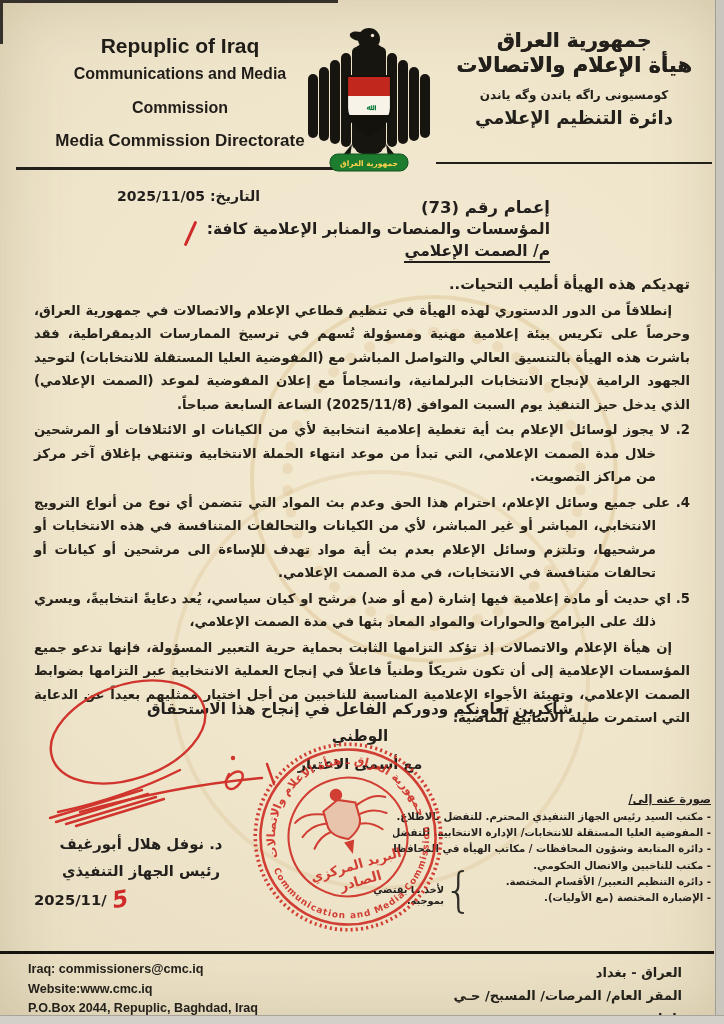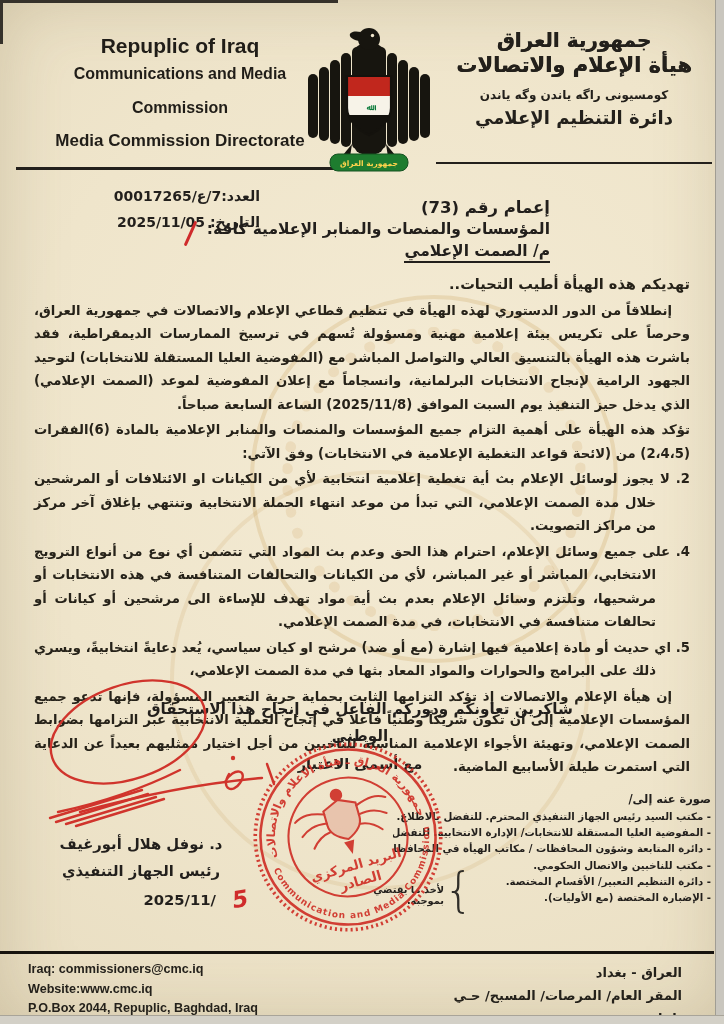--- a/index.html
+++ b/index.html
@@ -51,27 +51,27 @@
   .greet{font-size:14.6px;margin-bottom:3px !important;text-align:right !important;}
   .ind{text-indent:18px;}
   .item{padding-right:34px;text-indent:-34px;}
   
   .closing{left:140px;top:696px;width:440px;text-align:center;direction:rtl;font-weight:bold;line-height:27px;}
   .c1{font-size:15.2px;}
   .c2{font-size:14.6px;}
   
   .sig-art{left:20px;top:668px;width:300px;height:168px;z-index:5;}
   .sig-block{left:34px;top:830px;width:214px;text-align:center;direction:rtl;font-weight:bold;font-size:14.8px;line-height:27px;z-index:5;}
-  .sig-date{direction:ltr;display:flex;justify-content:flex-end;align-items:baseline;gap:16px;}
+  .sig-date{direction:ltr;display:flex;justify-content:flex-start;align-items:baseline;gap:5px;}
   .sig-date .five{color:#cf2b2b;font-size:23px;font-weight:bold;font-style:italic;transform:rotate(-10deg) translateY(2px);display:inline-block;}
   
   .stamp{left:249px;top:738px;width:198px;height:198px;transform:rotate(-16deg);z-index:4;opacity:.92;}
   
   .cc{left:393px;top:792px;width:318px;direction:rtl;text-align:right;z-index:2;}
-  .cc-h{font-size:11.4px;font-weight:bold;margin-bottom:3px;}
+  .cc-h{font-size:11.4px;font-weight:bold;text-decoration:underline;margin-bottom:3px;}
   .cc-item{font-size:10.2px;font-weight:bold;line-height:16.2px;white-space:nowrap;overflow:hidden;}
   .brace{left:444px;top:863px;font-size:46px;font-weight:300;color:#2f2d28;z-index:2;font-family:"DejaVu Sans",sans-serif;transform:scaleY(1.05);}
   .brace-note{left:348px;top:884px;width:96px;direction:rtl;text-align:right;font-size:9.8px;font-weight:bold;z-index:2;}
   
   .foot-rule{left:0;top:951px;width:714px;border-top:3px solid #16130e;}
   .foot-en{left:28px;top:960px;font-family:"Liberation Sans","DejaVu Sans",sans-serif;font-weight:bold;font-size:12.6px;line-height:19.5px;color:#24211b;}
   .foot-ar{left:430px;top:961px;width:252px;direction:rtl;text-align:right;font-weight:bold;font-size:13px;line-height:23px;color:#24211b;}
 </style>
 </head>
 <body>
@@ -126,35 +126,33 @@
 
   <div class="abs header-ar">
     <div class="har1">جمهورية العراق</div>
     <div class="har2">هيأة الإعلام والاتصالات</div>
     <div class="har3">كومسيونی راگه یاندن وگه یاندن</div>
     <div class="har4">دائرة التنظيم الإعلامي</div>
   </div>
   <div class="abs rule-right"></div>
 
   <div class="abs meta">
-    <div>العدد:7/ع/00017265</div>
     <div>التاريخ: 2025/11/05</div>
   </div>
 
   <div class="abs title">
     <div class="t1">إعمام رقم (73)</div>
     <div class="t2">المؤسسات والمنصات والمنابر الإعلامية كافة:</div>
     <div class="t3"><span>م/ الصمت الإعلامي</span></div>
   </div>
   <div class="abs red-slash"></div>
 
   <div class="abs body">
     <p class="greet">تهديكم هذه الهيأة أطيب التحيات..</p>
     <p class="ind">إنطلاقاً من الدور الدستوري لهذه الهيأة في تنظيم قطاعي الإعلام والاتصالات في جمهورية العراق، وحرصاً على تكريس بيئة إعلامية مهنية ومسؤولة تُسهم في ترسيخ الممارسات الديمقراطية، فقد باشرت هذه الهيأة بالتنسيق العالي والتواصل المباشر مع (المفوضية العليا المستقلة للانتخابات) لتوحيد الجهود الرامية لإنجاح الانتخابات البرلمانية، وانسجاماً مع إعلان المفوضية لموعد (الصمت الإعلامي) الذي يدخل حيز التنفيذ يوم السبت الموافق (2025/11/8) الساعة السابعة صباحاً.</p>
-    <p>تؤكد هذه الهيأة على أهمية التزام جميع المؤسسات والمنصات والمنابر الإعلامية بالمادة (6)الفقرات (2،4،5) من (لائحة قواعد التغطية الإعلامية في الانتخابات) وفق الآتي:</p>
     <p class="item">2. لا يجوز لوسائل الإعلام بث أية تغطية إعلامية انتخابية لأي من الكيانات او الائتلافات أو المرشحين خلال مدة الصمت الإعلامي، التي تبدأ من موعد انتهاء الحملة الانتخابية وتنتهي بإغلاق آخر مركز من مراكز التصويت.</p>
     <p class="item">4. على جميع وسائل الإعلام، احترام هذا الحق وعدم بث المواد التي تتضمن أي نوع من أنواع الترويج الانتخابي، المباشر أو غير المباشر، لأي من الكيانات والتحالفات المتنافسة في هذه الانتخابات أو مرشحيها، وتلتزم وسائل الإعلام بعدم بث أية مواد تهدف للإساءة الى مرشحين أو كيانات أو تحالفات متنافسة في الانتخابات، في مدة الصمت الإعلامي.</p>
     <p class="item">5. اي حديث أو مادة إعلامية فيها إشارة (مع أو ضد) مرشح او كيان سياسي، يُعد دعايةً انتخابيةً، ويسري ذلك على البرامج والحوارات والمواد المعاد بثها في مدة الصمت الإعلامي،</p>
     <p class="ind">إن هيأة الإعلام والاتصالات إذ تؤكد التزامها الثابت بحماية حرية التعبير المسؤولة، فإنها تدعو جميع المؤسسات الإعلامية إلى أن تكون شريكاً وطنياً فاعلاً في إنجاح العملية الانتخابية عبر التزامها بضوابط الصمت الإعلامي، وتهيئة الأجواء الإعلامية المناسبة للناخبين من أجل اختيار ممثليهم بعيداً عن الدعاية التي استمرت طيلة الأسابيع الماضية.</p>
   </div>
 
   <div class="abs closing">
     <div class="c1">شاكرين تعاونكم ودوركم الفاعل في إنجاح هذا الاستحقاق الوطني</div>
     <div class="c2">مع أسمى الاعتبار</div>
   </div>

